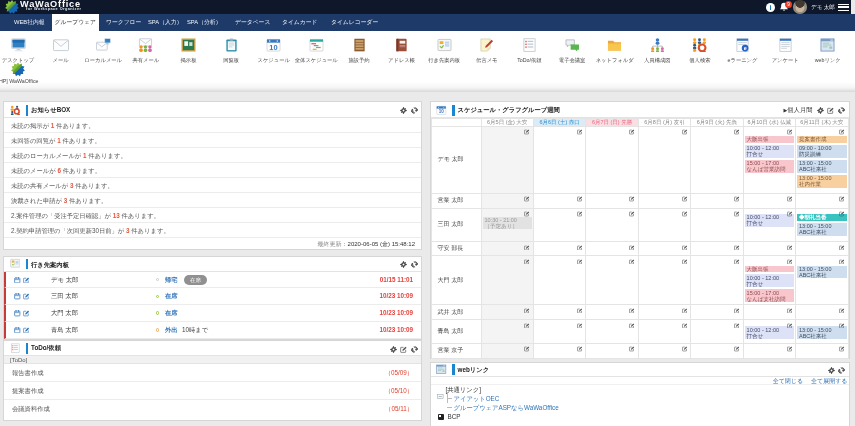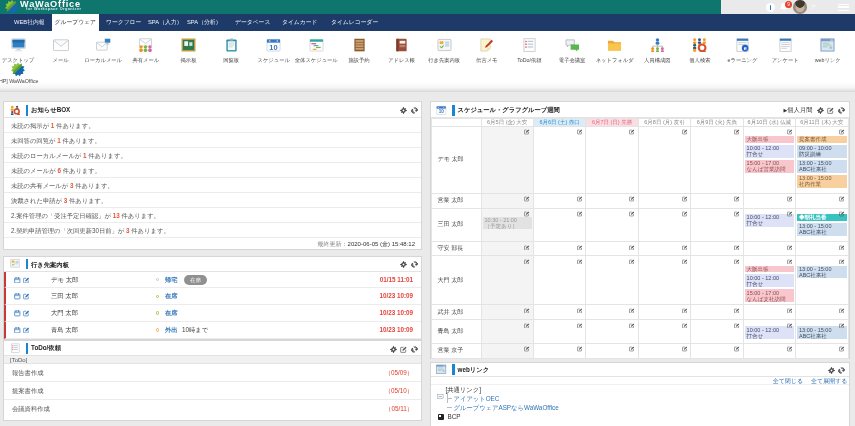--- a/index.html
+++ b/index.html
@@ -1,18 +1,18 @@
 <!DOCTYPE html>
 <html><head><meta charset="utf-8">
 <style>
 *{margin:0;padding:0;box-sizing:border-box}
 html,body{width:855px;height:426px;overflow:hidden;background:#eaeaea;font-family:"Liberation Sans",sans-serif}
 .abs{position:absolute}
 body{position:relative}
-.top{left:0;top:0;width:721px;height:14px;background:#0f766e}
+.top{left:0;top:0;width:851px;height:14px;background:#0f172a}
 .nav{left:0;top:14px;width:855px;height:17px;background:#1d3a69}
 .nav span{position:absolute;top:0;line-height:17px;font-size:5.8px;color:#f2f6fa}
 .nav .sel{background:#fff;color:#333;text-align:center}
 .strip{left:0;top:31px;width:855px;height:61px;background:linear-gradient(180deg,#fff 0 51px,#f4f4f4 57px,#d8d8d8 61px)}
 .app{position:absolute;top:6.5px;width:44px;text-align:center}
 .app .lb{font-size:5.3px;color:#444;line-height:6px;margin-top:1.5px;white-space:nowrap}
 .panel{position:absolute;background:#fff;border:1px solid #d6d6d6}
 .phead{position:relative;height:16px;border-bottom:1px solid #e3e3e3}
 .phead .bar{position:absolute;left:21.5px;top:3px;width:2.5px;height:11px;background:#1a86d0}
 .phead .ttl{position:absolute;left:27px;top:0;line-height:16px;font-size:6.3px;font-weight:bold;color:#222}

